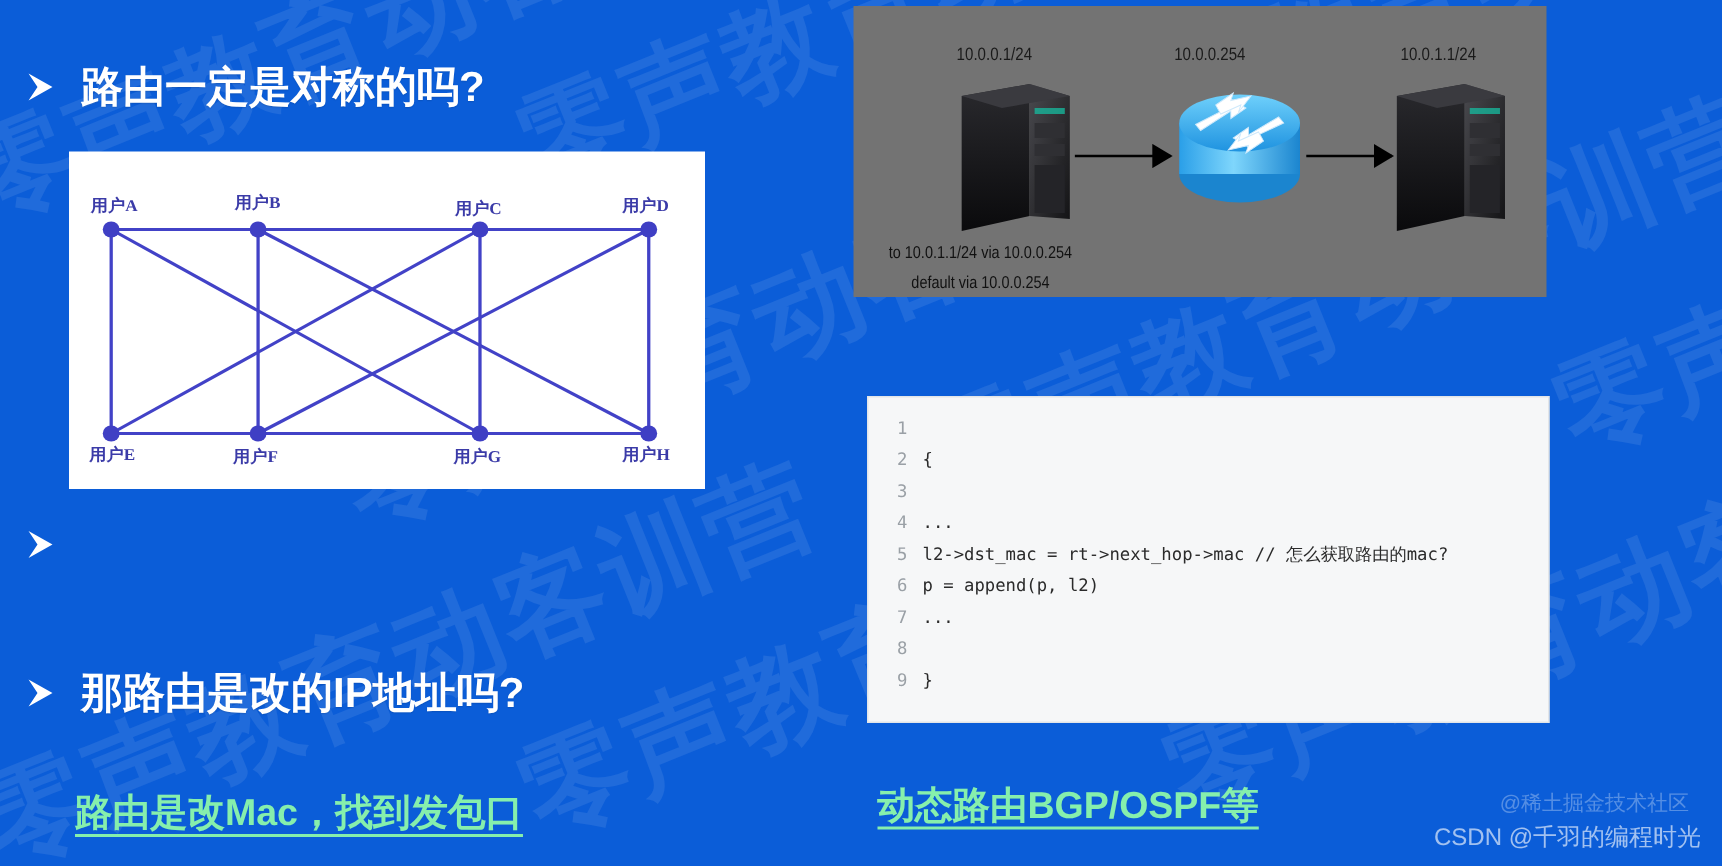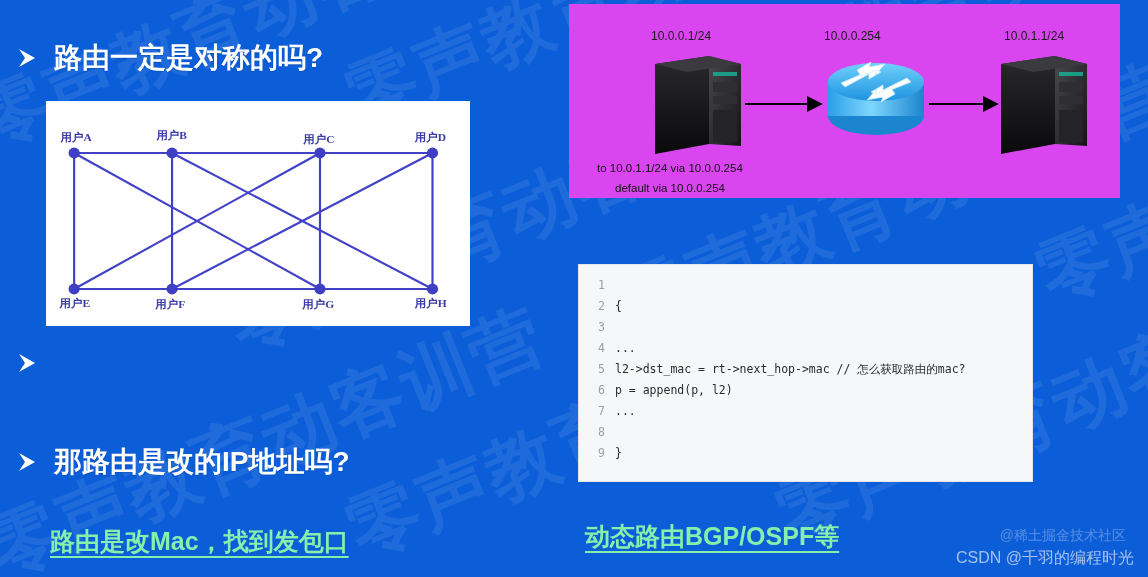--- a/index.html
+++ b/index.html
@@ -45,22 +45,22 @@
     position:absolute;left:46px;top:101px;width:424px;height:225px;
     background:#ffffff;z-index:4;
   }
   #graph-panel svg{display:block;width:100%;height:100%;}
   .nodelabel{
     font-family:"Liberation Serif", serif;
     font-size:11px;font-weight:700;fill:#3b3ba8;
   }
   
   #topo-panel{
-    position:absolute;left:569px;top:4px;width:551px;height:194px;
-    background:#d946ef;z-index:4;
+    position:absolute;left:569px;top:4px;width:462px;height:194px;
+    background:#737373;z-index:4;
   }
   #topo-panel svg{display:block;width:100%;height:100%;}
   .topolabel{font-family:"Liberation Sans",sans-serif;font-size:12px;fill:#1a1a1a;}
   .routetext{font-family:"Liberation Sans",sans-serif;font-size:11.5px;fill:#111;}
   
   #code-panel{
     position:absolute;left:578px;top:264px;width:455px;height:218px;
     background:#f6f7f8;z-index:4;
     border:1px solid #e2e5e8;
     box-sizing:border-box;

